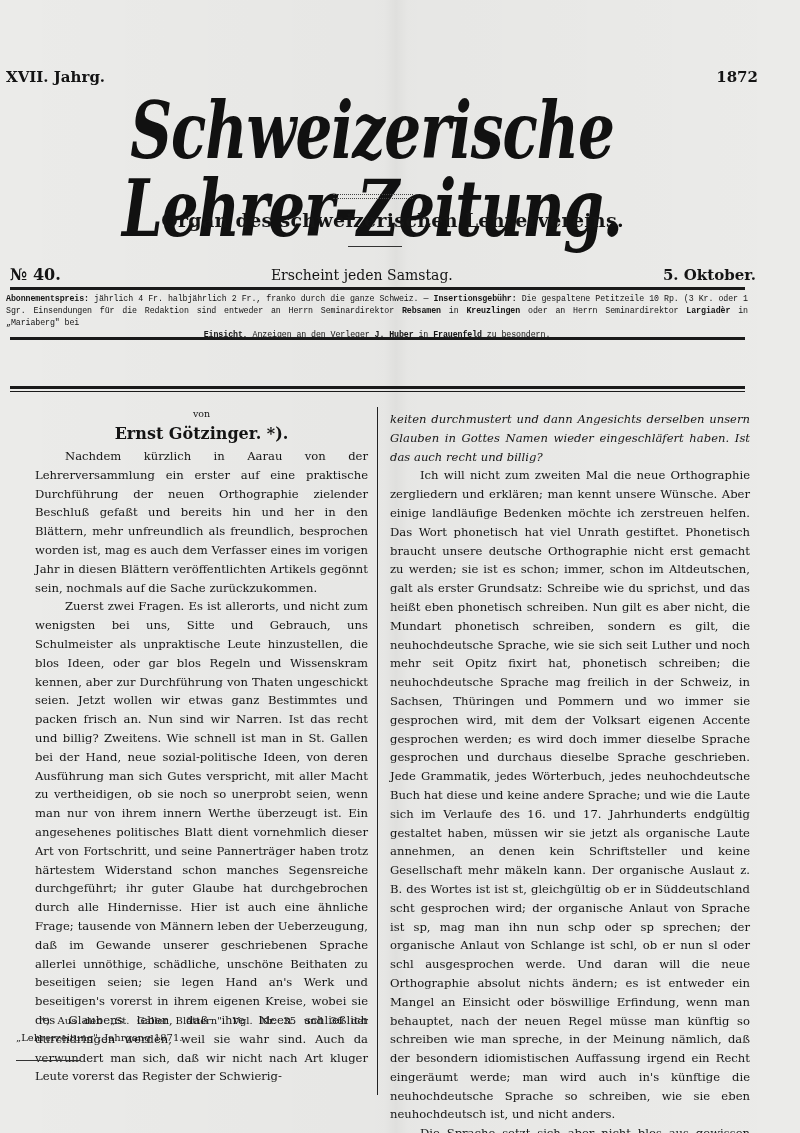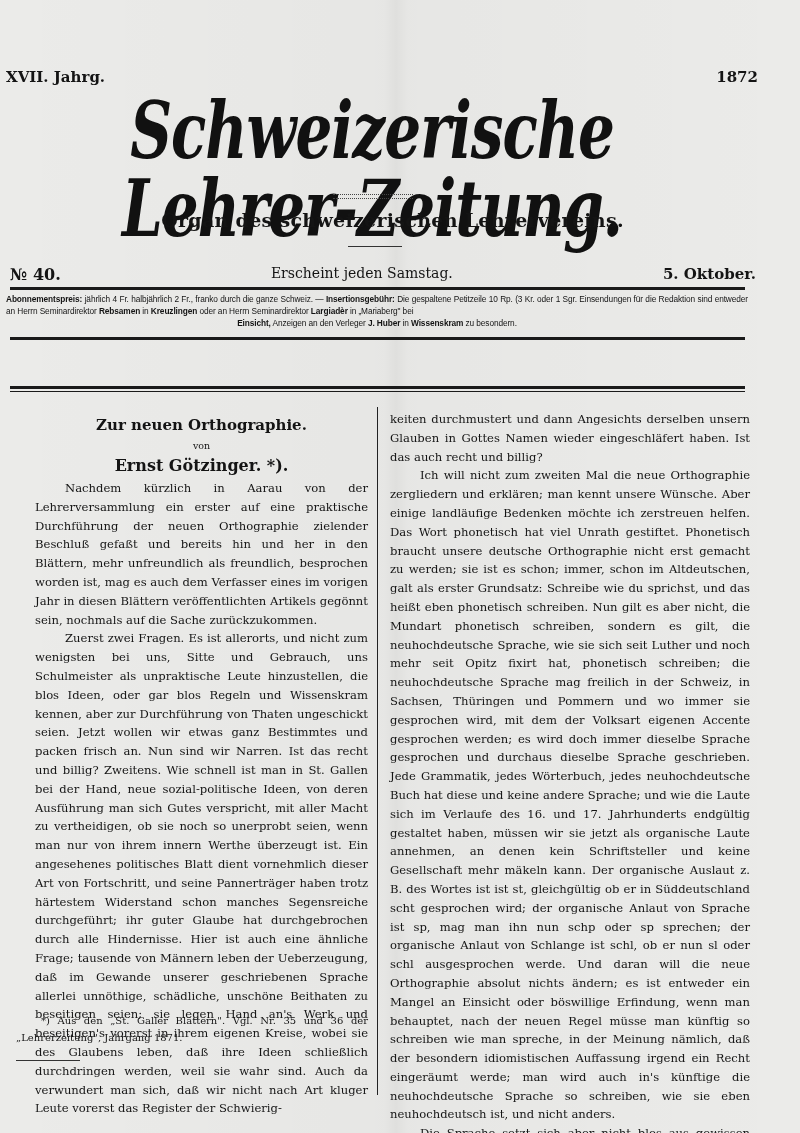--- a/index.html
+++ b/index.html
@@ -38,37 +38,37 @@
       position: absolute; top: 209px; left: 0; width: 785px; text-align: center;
       font-family: "DejaVu Serif", serif; font-weight: bold; font-size: 19px;
       letter-spacing: 0.3px;
     }
     .short-rule {
       position: absolute; top: 246px; left: 348px; width: 54px; height: 0;
       border-top: 1.5px solid #333;
     }
     .issue-row {
       position: absolute; top: 265px; left: 10px; right: 44px;
-      display: flex; justify-content: space-between; align-items: flex-start;
+      display: flex; justify-content: space-between; align-items: center;
       font-size: 14px;
     }
     .issue-row .issue-no { font-weight: bold; font-size: 16px; }
     .issue-row .date { font-weight: bold; font-size: 15px; }
     .rule-thick {
       position: absolute; left: 10px; width: 735px; height: 0;
       border-top: 3px solid #1a1a1a;
     }
     .rule-thin {
       position: absolute; left: 10px; width: 735px; height: 0;
       border-top: 1px solid #1a1a1a;
     }
     .info-block {
       position: absolute; top: 293px; left: 6px; width: 742px;
       font-size: 8.3px; line-height: 12px; text-align: justify;
-      font-family: Liberation Sans, sans-serif;
+      font-family: Liberation Mono, monospace;
       letter-spacing: -0.1px;
     }
     .info-block b { font-weight: bold; }
     .info-center { text-align: center; display: block; }
     .contents {
       position: absolute; top: 350px; left: 10px; width: 735px;
       font-size: 10.5px; line-height: 14px;
       text-indent: 25px; text-align: justify;
     }
     .contents b { font-size: 12px; }
@@ -84,21 +84,21 @@
       border-left: 1.5px solid #222;
     }
     .article-title {
       text-align: center; font-weight: bold; font-size: 15px;
       margin: 8px 0 0 0; line-height: 24px;
     }
     .article-subtitle { text-align: center; font-size: 12.5px; letter-spacing: 2px; line-height: 24px; }
     .article-von { text-align: center; font-size: 9.5px; line-height: 18px; }
     .article-author { text-align: center; font-weight: bold; font-size: 16px; line-height: 22px; margin-bottom: 2px; }
     p.para { margin: 0; text-indent: 30px; }
-    p.cont { margin: 0; text-indent: 0; }
+    p.cont { margin: 0; text-indent: 0; font-style: italic; }
     .footnote-rule {
       position: absolute; left: 16px; top: 1060px; width: 64px; height: 0;
       border-top: 1px solid #333;
     }
     .footnote {
       position: absolute; left: 16px; top: 1012px; width: 352px;
       font-size: 10px; line-height: 17px; text-indent: 25px; text-align: justify;
     }
   </style>
 </head>
@@ -137,33 +137,32 @@
     <span>in</span>
     <b>Kreuzlingen</b>
     <span>oder an Herrn Seminardirektor</span>
     <b>Largiadèr</b>
     <span>in „Mariaberg" bei</span>
     <span class="info-center">
       <b>Einsicht,</b>
       <span>Anzeigen an den Verleger</span>
       <b>J. Huber</b>
       <span>in</span>
-      <b>Wissenskram</b>
+      <b>Frauenfeld</b>
       <span>zu besondern.</span>
     </span>
   </div>
 
   <div class="rule-thick" style="top:337px;"></div>
 
 
   <div class="rule-thick" style="top:386px;"></div>
   <div class="rule-thin" style="top:391px;"></div>
 
   <div class="column col-left">
-    <div class="article-title">Zur neuen Orthographie.</div>
     <div class="article-von">von</div>
     <div class="article-author">Ernst Götzinger. *).</div>
     <p class="para">Nachdem kürzlich in Aarau von der Lehrerversammlung ein erster auf eine praktische Durchführung der neuen Orthographie zielender Beschluß gefaßt und bereits hin und her in den Blättern, mehr unfreundlich als freundlich, besprochen worden ist, mag es auch dem Verfasser eines im vorigen Jahr in diesen Blättern veröffentlichten Artikels gegönnt sein, nochmals auf die Sache zurückzukommen.</p>
     <p class="para">Zuerst zwei Fragen. Es ist allerorts, und nicht zum wenigsten bei uns, Sitte und Gebrauch, uns Schulmeister als unpraktische Leute hinzustellen, die blos Ideen, oder gar blos Regeln und Wissenskram kennen, aber zur Durchführung von Thaten ungeschickt seien. Jetzt wollen wir etwas ganz Bestimmtes und packen frisch an. Nun sind wir Narren. Ist das recht und billig? Zweitens. Wie schnell ist man in St. Gallen bei der Hand, neue sozial-politische Ideen, von deren Ausführung man sich Gutes verspricht, mit aller Macht zu vertheidigen, ob sie noch so unerprobt seien, wenn man nur von ihrem innern Werthe überzeugt ist. Ein angesehenes politisches Blatt dient vornehmlich dieser Art von Fortschritt, und seine Pannerträger haben trotz härtestem Widerstand schon manches Segensreiche durchgeführt; ihr guter Glaube hat durchgebrochen durch alle Hindernisse. Hier ist auch eine ähnliche Frage; tausende von Männern leben der Ueberzeugung, daß im Gewande unserer geschriebenen Sprache allerlei unnöthige, schädliche, unschöne Beithaten zu beseitigen seien; sie legen Hand an's Werk und beseitigen's vorerst in ihrem eigenen Kreise, wobei sie des Glaubens leben, daß ihre Ideen schließlich durchdringen werden, weil sie wahr sind. Auch da verwundert man sich, daß wir nicht nach Art kluger Leute vorerst das Register der Schwierig-</p>
   </div>
 
   <div class="col-divider"></div>
 
   <div class="column col-right">
     <p class="cont">keiten durchmustert und dann Angesichts derselben unsern Glauben in Gottes Namen wieder eingeschläfert haben. Ist das auch recht und billig?</p>

